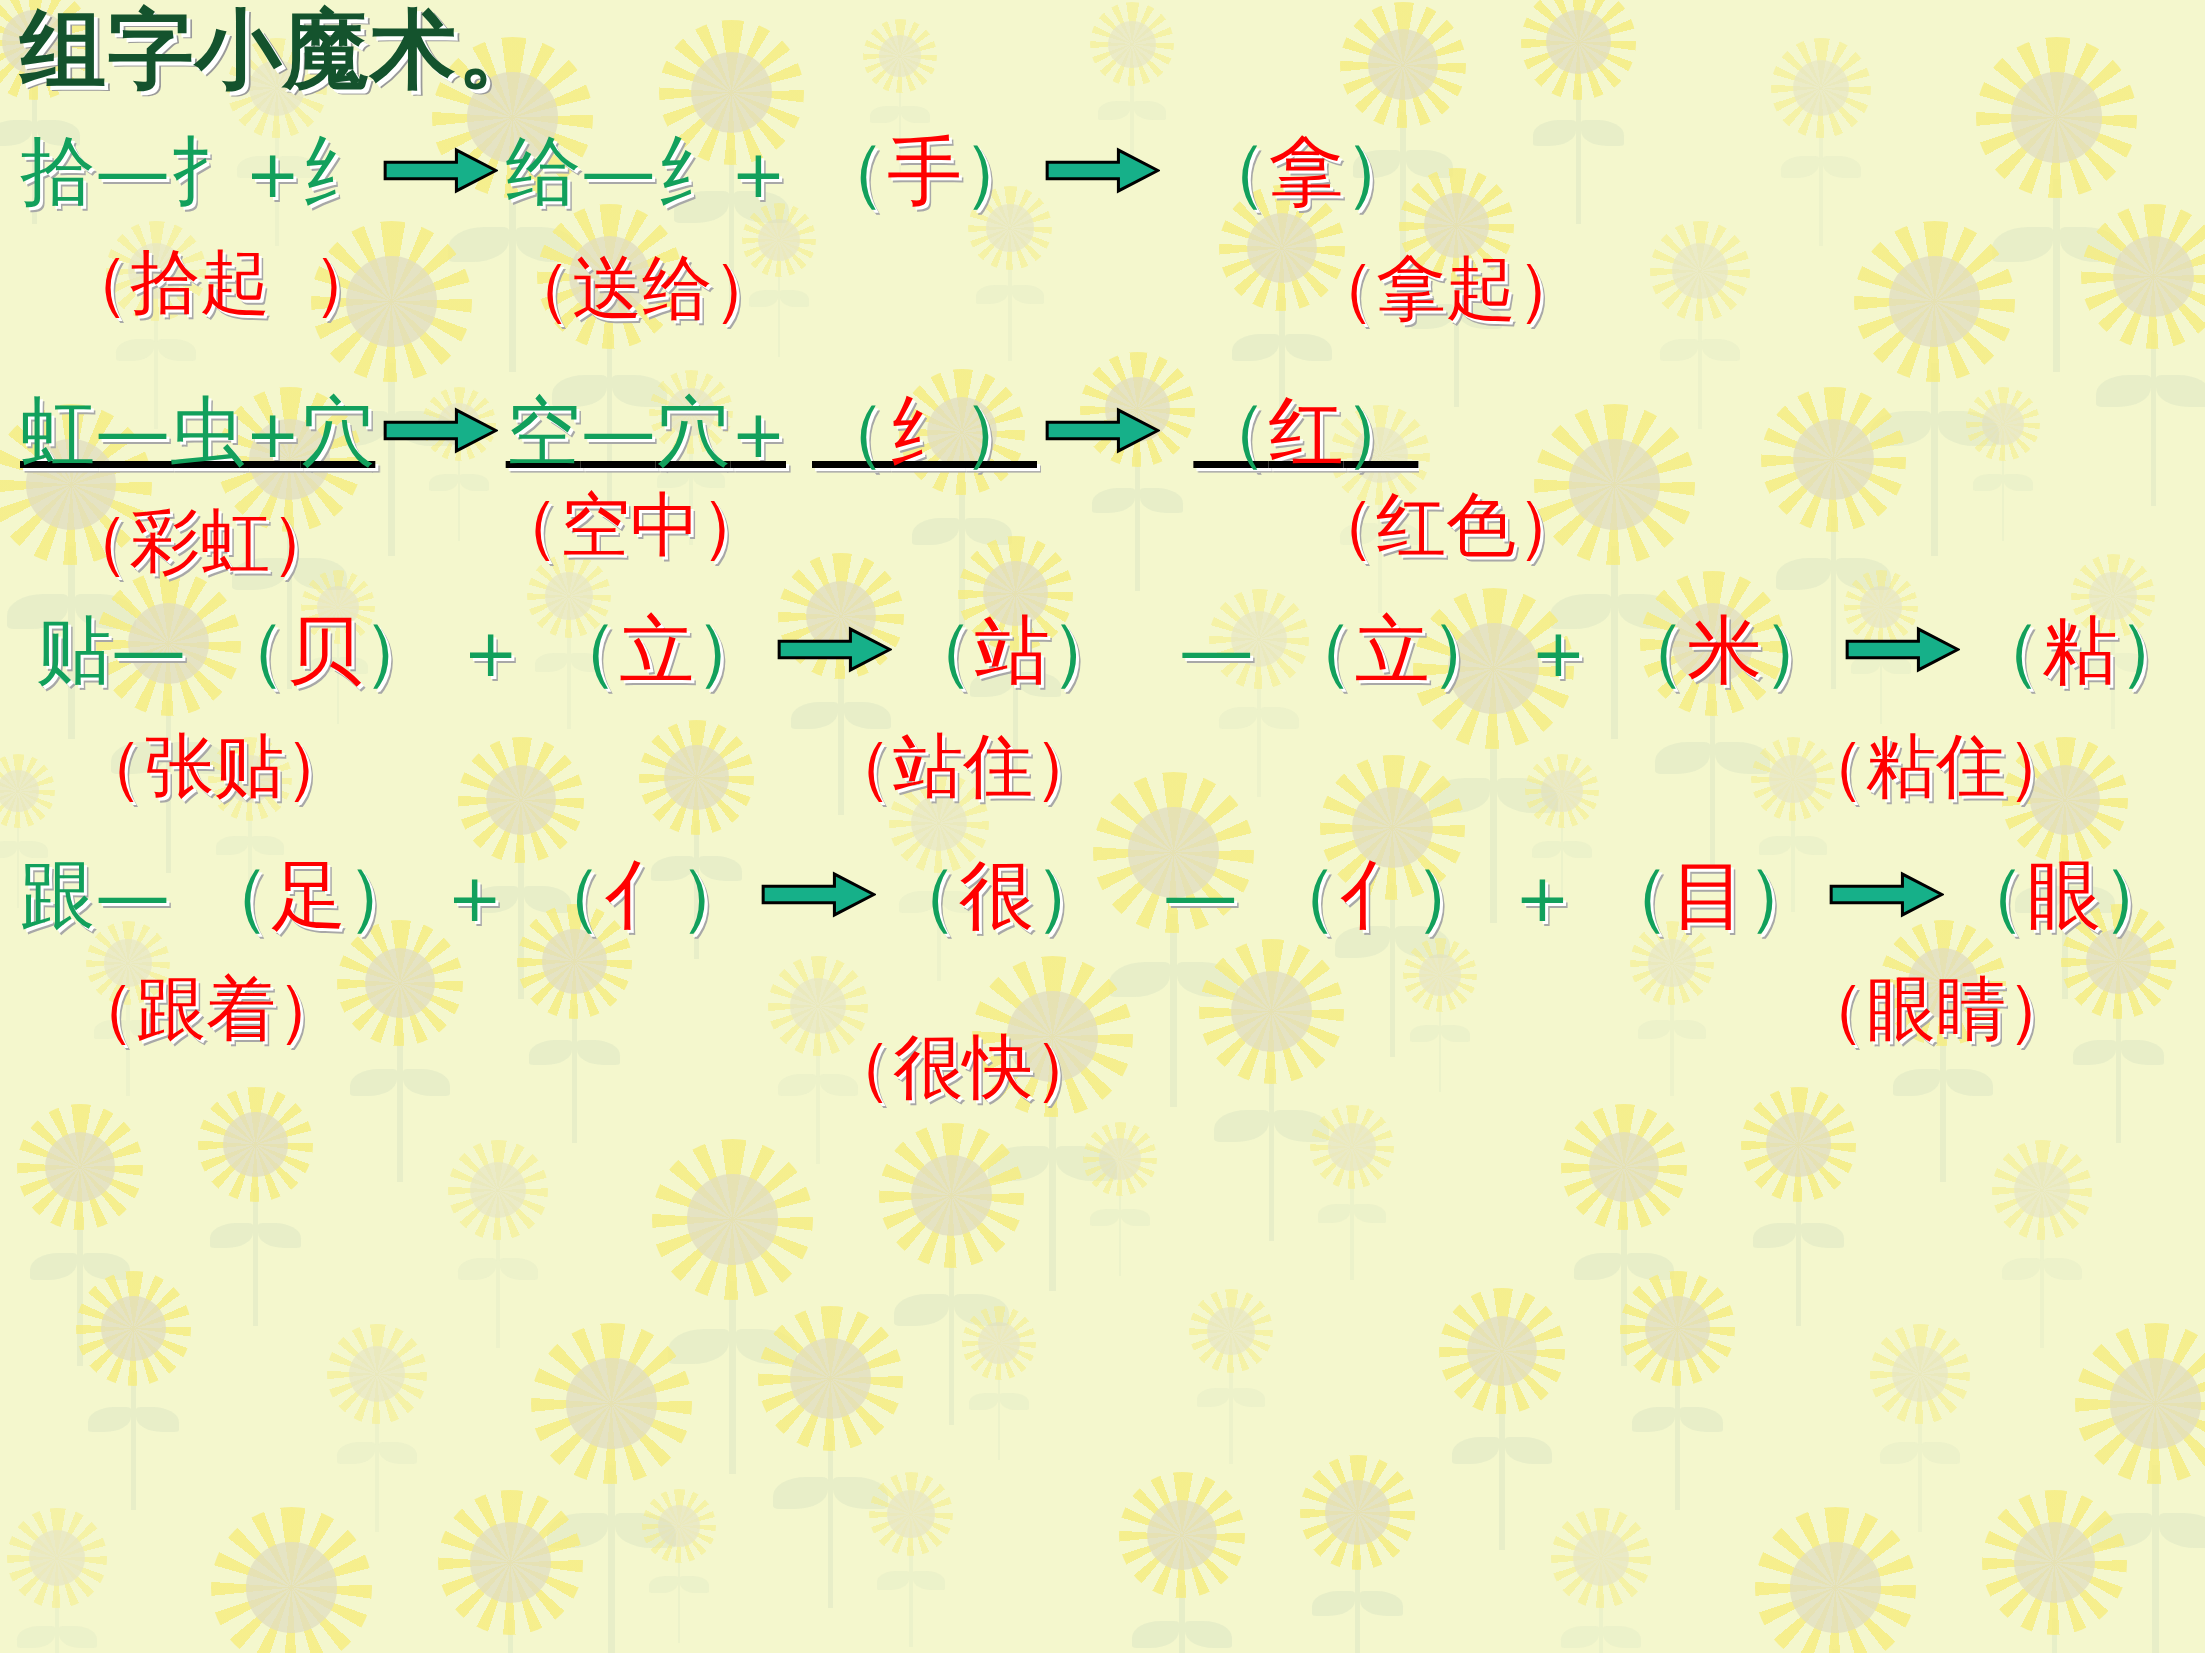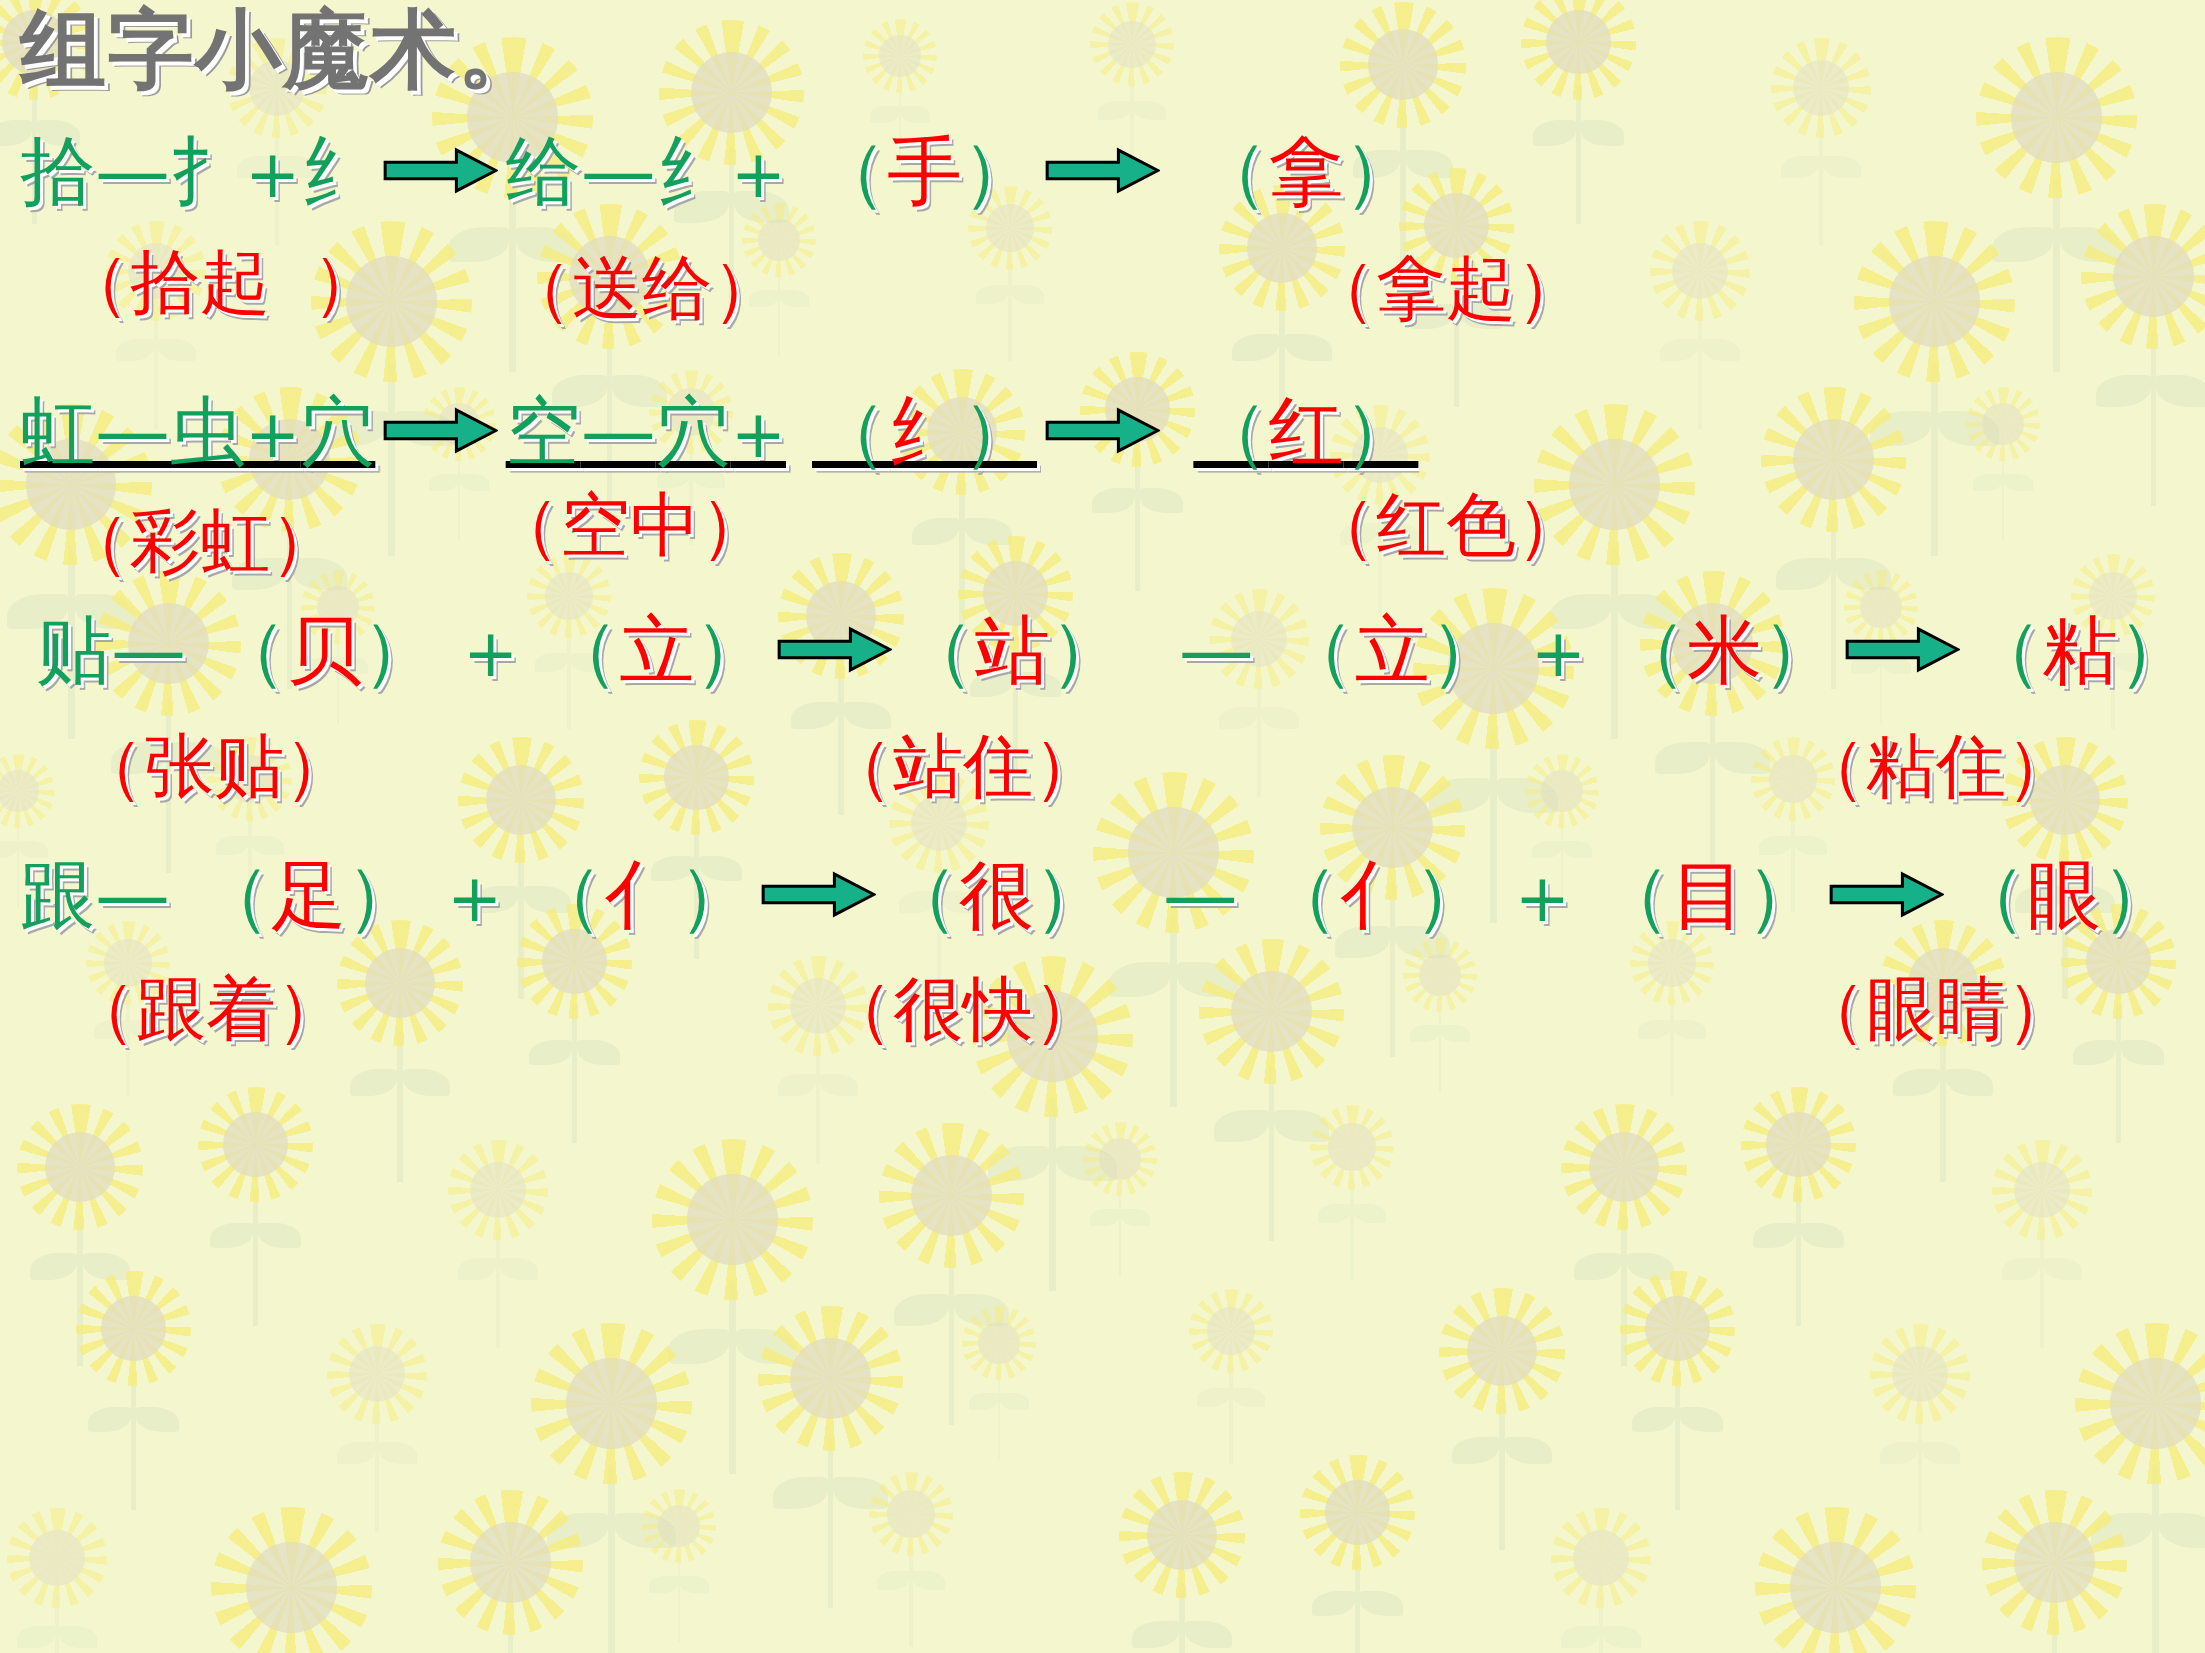--- a/index.html
+++ b/index.html
@@ -74,21 +74,21 @@
     position: relative;
     z-index: 2;
   }
 
   .title {
     position: absolute;
     left: 20px;
     top: 6.1px;
     font-size: 86px;
     font-weight: bold;
-    color: #737373;
+    color: #14532d;
     letter-spacing: 1.5px;
     line-height: 1;
     text-shadow: 3.8px 3.8px 0 #ffffff, 5.4px 5.4px 0 #9a9a9a;
     white-space: nowrap;
   }
 
   .line {
     position: absolute;
     white-space: nowrap;
     line-height: 1;
@@ -805,18 +805,18 @@
 
     <div class="line eqline" style="left:20px; top:858px;">
       <span class="g">跟</span><span class="dash">—</span><span class="sp"></span><span class="paren">（</span><span class="r">足</span><span class="paren">）</span><span class="sp"></span><span class="plus">+</span><span class="sp"></span><span class="paren">（</span><span class="r">亻</span><span class="paren">）</span><span class="arrow"><svg width="115" height="47" viewBox="0 0 150 62">
             <polygon points="2,20 96,20 96,4 148,31 96,58 96,42 2,42" fill="#16b089" stroke="#000000" stroke-width="4"></polygon>
           </svg></span><span class="paren">（</span><span class="r">很</span><span class="paren">）</span><span class="sp2"></span><span class="dash">—</span><span class="sp"></span><span class="paren">（</span><span class="r">亻</span><span class="paren">）</span><span class="sp"></span><span class="plus">+</span><span class="sp"></span><span class="paren">（</span><span class="r">目</span><span class="paren">）</span><span class="arrow"><svg width="115" height="47" viewBox="0 0 150 62">
             <polygon points="2,20 96,20 96,4 148,31 96,58 96,42 2,42" fill="#16b089" stroke="#000000" stroke-width="4"></polygon>
           </svg></span><span class="paren">（</span><span class="r">眼</span><span class="paren">）</span>
     </div>
 
     <div class="line wordline r" style="left:66px; top:974px;">（跟着）</div>
-    <div class="line wordline r" style="left:823px; top:974px;">（很快）</div>
+    <div class="line wordline r" style="left:823px; top:1032px;">（很快）</div>
     <div class="line wordline r" style="left:1796px; top:974px;">（眼睛）</div>
 
   </div>
 </div>
 
 
 </body></html>

